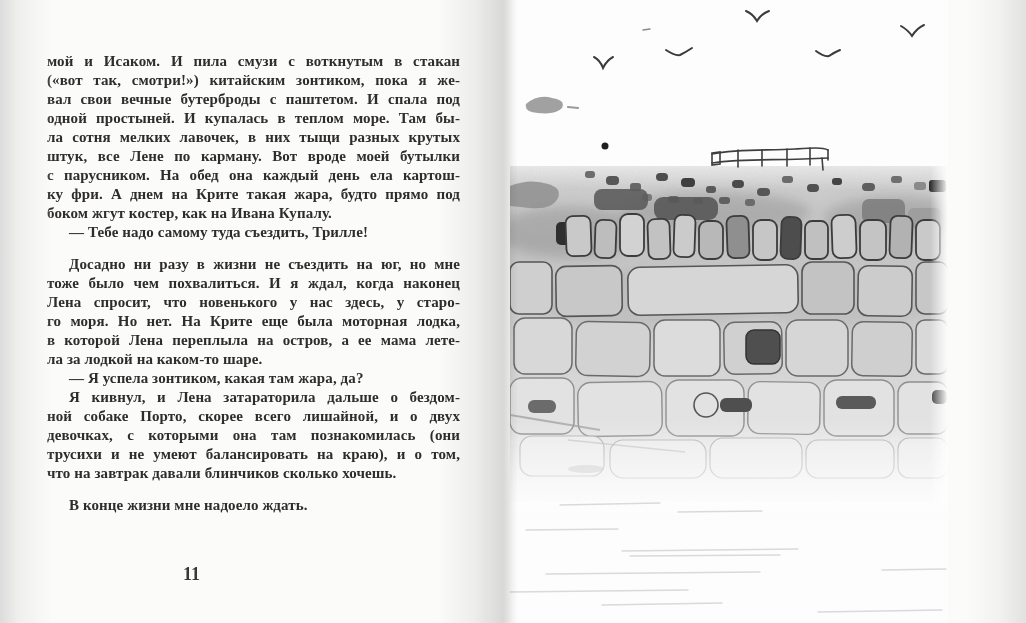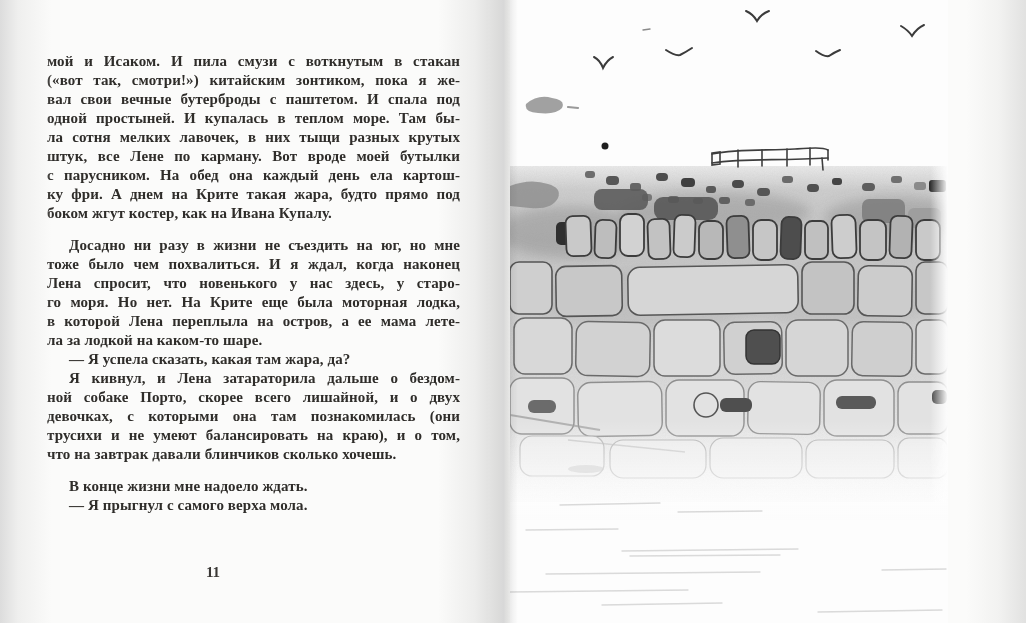--- a/index.html
+++ b/index.html
@@ -13,21 +13,21 @@
     position:absolute;left:47px;top:52px;width:413px;
     color:#2f2d2a;font-size:15px;font-weight:bold;line-height:19px;
     letter-spacing:.1px;
   }
   .line{height:19px;overflow:hidden;text-align:left;}
   .line.just{text-align:justify;text-align-last:justify;}
   .line.indent{padding-left:22px;}
   .line.gap{margin-top:13px;}
   #page-number{
     position:absolute;left:183px;top:564px;width:60px;
-    text-align:center;color:#3a3835;font-size:15px;font-weight:bold;
+    color:#3a3835;font-size:18px;font-weight:bold;
     font-family:"Liberation Serif","DejaVu Serif",serif;
   }
   
   #illustration{position:absolute;left:510px;top:0;}
   
   .overlay{position:absolute;top:0;height:623px;pointer-events:none;}
   #edge-left{left:0;width:52px;
     background:linear-gradient(to right,#dcdcdc 0%,#efefee 35%,rgba(255,255,255,0) 100%);}
   #gutter-shadow{left:438px;width:80px;
     background:linear-gradient(to right,
@@ -45,34 +45,34 @@
     <div id="text-block">
         <div class="line just">мой и Исаком. И пила смузи с воткнутым в стакан</div>
         <div class="line just">(«вот так, смотри!») китайским зонтиком, пока я же-</div>
         <div class="line just">вал свои вечные бутерброды с паштетом. И спала под</div>
         <div class="line just">одной простыней. И купалась в теплом море. Там бы-</div>
         <div class="line just">ла сотня мелких лавочек, в них тыщи разных крутых</div>
         <div class="line just">штук, все Лене по карману. Вот вроде моей бутылки</div>
         <div class="line just">с парусником. На обед она каждый день ела картош-</div>
         <div class="line just">ку фри. А днем на Крите такая жара, будто прямо под</div>
         <div class="line">боком жгут костер, как на Ивана Купалу.</div>
+        <div class="line indent">— Тебе надо самому туда съездить, Трилле!</div>
         <div class="line indent just gap">Досадно ни разу в жизни не съездить на юг, но мне</div>
         <div class="line just">тоже было чем похвалиться. И я ждал, когда наконец</div>
         <div class="line just">Лена спросит, что новенького у нас здесь, у старо-</div>
         <div class="line just">го моря. Но нет. На Крите еще была моторная лодка,</div>
         <div class="line just">в которой Лена переплыла на остров, а ее мама лете-</div>
         <div class="line">ла за лодкой на каком-то шаре.</div>
-        <div class="line indent">— Я успела сказать, какая там жара, да?</div>
+        <div class="line indent">— Я успела зонтиком, какая там жара, да?</div>
         <div class="line indent just">Я кивнул, и Лена затараторила дальше о бездом-</div>
         <div class="line just">ной собаке Порто, скорее всего лишайной, и о двух</div>
         <div class="line just">девочках, с которыми она там познакомилась (они</div>
         <div class="line just">трусихи и не умеют балансировать на краю), и о том,</div>
         <div class="line">что на завтрак давали блинчиков сколько хочешь.</div>
         <div class="line indent gap">В конце жизни мне надоело ждать.</div>
-        <div class="line indent">— Я прыгнул с самого верха мола.</div>
       </div>
     <div id="page-number">11</div>
   </div>
 
   <svg id="illustration" width="438" height="623" viewBox="0 0 438 623" xmlns="http://www.w3.org/2000/svg">
     <defs>
       <linearGradient id="wallGrad" x1="0" y1="0" x2="0" y2="1">
         <stop offset="0" stop-color="#ececec"></stop>
         <stop offset="0.07" stop-color="#cfcfcf"></stop>
         <stop offset="0.22" stop-color="#c5c5c5"></stop>

